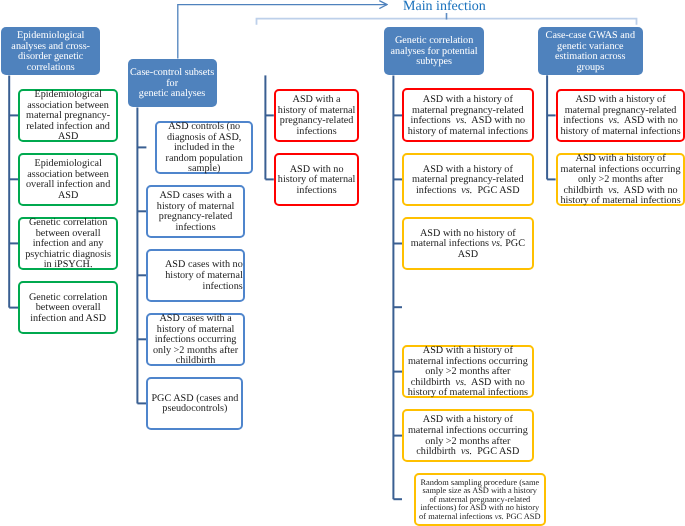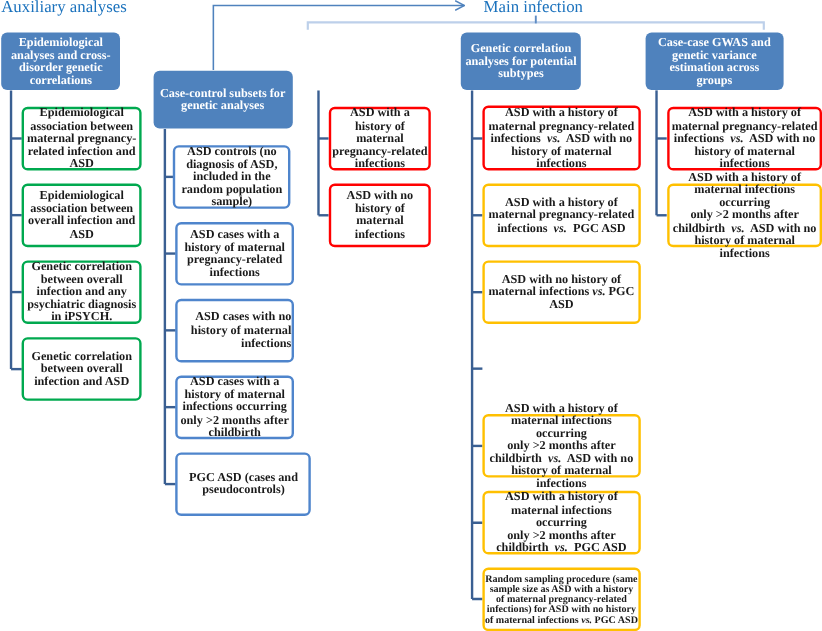--- a/index.html
+++ b/index.html
@@ -2,21 +2,21 @@
 <html><head>
 <meta charset="utf-8">
 <title>Study design flowchart</title>
 <style>
   html,body{margin:0;padding:0;background:#fff;}
   body{width:685px;height:526px;position:relative;overflow:hidden;
        font-family:"Liberation Serif",serif;-webkit-font-smoothing:antialiased;text-rendering:geometricPrecision;}
   .stage{position:absolute;left:0;top:0;width:685px;height:526px;}
   .title{position:absolute;color:#1b72bd;font-size:14px;line-height:14px;white-space:nowrap;}
   .box{position:absolute;box-sizing:border-box;display:flex;align-items:center;
-       justify-content:center;text-align:center;font-weight:bold;}
+       justify-content:center;text-align:center;}
   .box > span{display:block;width:100%;position:relative;top:1px;}
   .hdr{background:#4f82bd;color:#ffffff;border-radius:5px;font-size:10.2px;line-height:10.55px;}
   .leaf{background:#ffffff;color:#1a1a1a;border-radius:5px;font-size:10.2px;line-height:10.55px;}
   .g{border:2.2px solid #00a94f;}
   .b{border:2.1px solid #4f85cc;}
   .r{border:2.3px solid #ff0000;justify-content:center;}
   .y{border:2.3px solid #ffc000;}
   svg.lines{position:absolute;left:0;top:0;width:685px;height:526px;}
   i{font-style:italic;}
 </style>
@@ -66,53 +66,52 @@
 <path d="M393.4,371.6 L402.0,371.6" fill="none" stroke="#3a5f92" stroke-width="2"></path>
 <path d="M393.4,435.6 L402.0,435.6" fill="none" stroke="#3a5f92" stroke-width="2"></path>
 <path d="M393.4,499.2 L402.0,499.2" fill="none" stroke="#3a5f92" stroke-width="2"></path>
 </g>
 <g>
 <path d="M547.1,75.3 L547.1,179.4" fill="none" stroke="#3a5f92" stroke-width="2"></path>
 <path d="M547.1,115.4 L555.6,115.4" fill="none" stroke="#3a5f92" stroke-width="2"></path>
 <path d="M547.1,179.4 L555.6,179.4" fill="none" stroke="#3a5f92" stroke-width="2"></path>
 </g>
 </svg>
-<div class="title" style="left:1px;top:-0.5px;">Auxiliary analyses</div>
 <div class="title" style="left:403px;top:-0.5px;">Main infection</div>
 <div class="box hdr" style="left:1.0px;top:26.8px;width:99.4px;height:48.7px;">
       <span>Epidemiological<br>analyses and cross-<br>disorder genetic<br>correlations</span>
     </div>
 <div class="box leaf g" style="left:18.1px;top:88.5px;width:100.0px;height:53.8px;">
       <span>Epidemiological<br>association between<br>maternal pregnancy-<br>related infection and<br>ASD</span>
     </div>
 <div class="box leaf g" style="left:18.1px;top:152.5px;width:100.0px;height:53.7px;">
       <span>Epidemiological<br>association between<br>overall infection and<br>ASD</span>
     </div>
 <div class="box leaf g" style="left:18.1px;top:216.6px;width:100.0px;height:53.7px;">
       <span>Genetic correlation<br>between overall<br>infection and any<br>psychiatric diagnosis<br>in iPSYCH.</span>
     </div>
 <div class="box leaf g" style="left:18.1px;top:280.6px;width:100.0px;height:53.9px;">
       <span>Genetic correlation<br>between overall<br>infection and ASD</span>
     </div>
-<div class="box hdr" style="left:127.6px;top:58.8px;width:116px;height:48.6px;justify-content:flex-end;">
+<div class="box hdr" style="left:127.6px;top:58.8px;width:89px;height:48.6px;justify-content:flex-end;">
       <span>Case-control subsets for<br>genetic analyses</span>
     </div>
-<div class="box leaf b" style="left:144px;top:120.6px;width:98.4px;height:53.6px;">
+<div class="box leaf b" style="left:155px;top:120.6px;width:98.4px;height:53.6px;">
       <span>ASD controls (no<br>diagnosis of ASD,<br>included in the<br>random population<br>sample)</span>
     </div>
 <div class="box leaf b" style="left:146.4px;top:184.7px;width:98.4px;height:53.3px;">
       <span>ASD cases with a<br>history of maternal<br>pregnancy-related<br>infections</span>
     </div>
 <div class="box leaf b" style="left:146.4px;top:248.8px;width:98.4px;height:53.0px;text-align:right;">
       <span>ASD cases with no<br>history of maternal<br>infections</span>
     </div>
 <div class="box leaf b" style="left:146.4px;top:312.7px;width:98.4px;height:53.3px;">
       <span>ASD cases with a<br>history of maternal<br>infections occurring<br>only &gt;2 months after<br>childbirth</span>
     </div>
-<div class="box leaf b" style="left:146.4px;top:376.9px;width:113px;height:53.1px;">
+<div class="box leaf b" style="left:146.4px;top:376.9px;width:97px;height:53.1px;">
       <span>PGC ASD (cases and<br>pseudocontrols)</span>
     </div>
 <div class="box leaf r" style="left:273.8px;top:88.5px;width:85.6px;height:53.8px;">
       <span>ASD with a<br>history of maternal<br>pregnancy-related<br>infections</span>
     </div>
 <div class="box leaf r" style="left:273.8px;top:152.6px;width:85.6px;height:53.7px;">
       <span>ASD with no<br>history of maternal<br>infections</span>
     </div>
 <div class="box hdr" style="left:383.8px;top:26.8px;width:100.7px;height:48.6px;">
       <span>Genetic correlation<br>analyses for potential<br>subtypes</span>
@@ -125,24 +124,24 @@
     </div>
 <div class="box leaf y" style="left:402.0px;top:216.6px;width:131.7px;height:53.8px;">
       <span>ASD with no history of<br>maternal infections <i>vs.</i> PGC<br>ASD</span>
     </div>
 <div class="box leaf y" style="left:402.0px;top:344.7px;width:131.7px;height:53.7px;">
       <span>ASD with a history of<br>maternal infections occurring<br>only &gt;2 months after<br>childbirth&nbsp; <i>vs.</i>&nbsp; ASD with no<br>history of maternal infections</span>
     </div>
 <div class="box leaf y" style="left:402.0px;top:409.0px;width:131.7px;height:53.1px;">
       <span>ASD with a history of<br>maternal infections occurring<br>only &gt;2 months after<br>childbirth&nbsp; <i>vs.</i>&nbsp; PGC ASD</span>
     </div>
-<div class="box leaf y" style="left:402.0px;top:472.6px;width:131.7px;height:53.2px;font-size:8.4px;line-height:8.57px;">
+<div class="box leaf y" style="left:414px;top:472.6px;width:131.7px;height:53.2px;font-size:8.4px;line-height:8.57px;">
       <span>Random sampling procedure (same<br>sample size as ASD with a history<br>of maternal pregnancy-related<br>infections) for ASD with no history<br>of maternal infections <i>vs.</i> PGC ASD</span>
     </div>
-<div class="box hdr" style="left:537.8px;top:26.9px;width:115px;height:48.4px;">
+<div class="box hdr" style="left:537.8px;top:26.9px;width:105px;height:48.4px;">
       <span>Case-case GWAS and<br>genetic variance<br>estimation across<br>groups</span>
     </div>
 <div class="box leaf r" style="left:555.6px;top:88.5px;width:129.9px;height:53.8px;">
       <span>ASD with a history of<br>maternal pregnancy-related<br>infections&nbsp; <i>vs.</i>&nbsp; ASD with no<br>history of maternal infections</span>
     </div>
 <div class="box leaf y" style="left:555.6px;top:152.6px;width:129.9px;height:53.7px;">
       <span>ASD with a history of<br>maternal infections occurring<br>only &gt;2 months after<br>childbirth&nbsp; <i>vs.</i>&nbsp; ASD with no<br>history of maternal infections</span>
     </div>
 </div>
 

